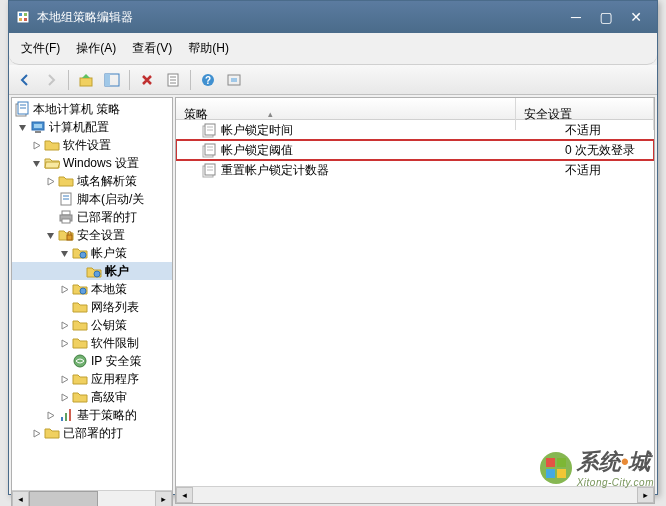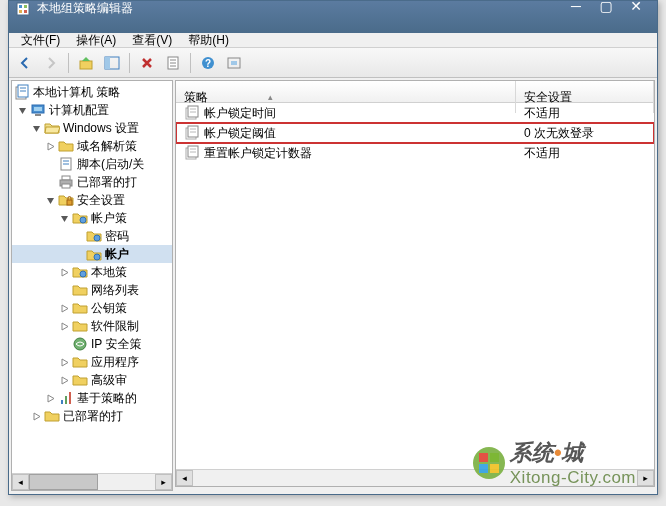--- a/index.html
+++ b/index.html
@@ -1,26 +1,26 @@
 <!DOCTYPE html>
 <html><head>
 <meta charset="utf-8">
 <style>
 * { box-sizing: border-box; margin: 0; padding: 0; font-family: "Microsoft YaHei", "Segoe UI", Tahoma, sans-serif; }
 body { background: #e8e8e8; width: 666px; height: 506px; overflow: hidden; position: relative; }
 
 .window { position: absolute; left: 8px; top: 0; width: 650px; height: 495px; background: #f0f0f0; border: 1px solid #4a6b8a; box-shadow: 2px 2px 6px rgba(0,0,0,0.25); }
 
-.titlebar { height: 30px; background: linear-gradient(to bottom, #5b7ba0 0%, #4a6b8a 100%); color: #fff; display: flex; align-items: flex-end; padding: 16px 6px; font-size: 12px; }
+.titlebar { height: 30px; background: linear-gradient(to bottom, #5b7ba0 0%, #4a6b8a 100%); color: #fff; display: flex; align-items: center; padding: 16px 6px; font-size: 12px; }
 .titlebar-icon { width: 16px; height: 16px; margin-right: 6px; display: inline-flex; align-items: center; justify-content: center; }
 .titlebar-title { flex: 1; }
 .win-controls { display: flex; gap: 0; }
 .win-btn { width: 30px; height: 22px; border: none; background: transparent; color: #fff; font-size: 14px; cursor: pointer; display: flex; align-items: center; justify-content: center; }
 
-.menubar { height: 15px; background: #f0f0f0; display: flex; align-items: center; padding: 4px 4px; font-size: 12px; border-bottom: 1px solid #d0d0d0; }
+.menubar { height: 32px; background: #f0f0f0; display: flex; align-items: center; padding: 4px 4px; font-size: 12px; border-bottom: 1px solid #d0d0d0; border-radius: 10px; }
 .menu-item { padding: 2px 8px; cursor: pointer; }
 
 .toolbar { height: 30px; background: linear-gradient(to bottom, #f8f8f8, #e8e8e8); border-bottom: 1px solid #c0c0c0; display: flex; align-items: center; padding: 0 4px; gap: 2px; }
 .tb-btn { width: 24px; height: 24px; border: 1px solid transparent; background: transparent; display: flex; align-items: center; justify-content: center; cursor: pointer; border-radius: 2px; }
 .tb-btn.disabled { opacity: 0.4; cursor: default; }
 .tb-sep { width: 1px; height: 20px; background: #c0c0c0; margin: 0 3px; }
 
 .content { display: flex; height: calc(100% - 82px); }
 
 .tree-panel { width: 162px; height: 100%; background: #fff; border: 1px solid #b0b0b0; margin: 2px; overflow: hidden; font-size: 12px; position: relative; }
@@ -37,30 +37,30 @@
 
 .detail-panel { flex: 1; background: #fff; border: 1px solid #b0b0b0; margin: 2px 2px 2px 0; font-size: 12px; position: relative; overflow: hidden; }
 .list-header { height: 22px; background: linear-gradient(to bottom, #fff, #f0f0f0); border-bottom: 1px solid #d0d0d0; display: flex; }
 .col-h { padding: 16px 8px; border-right: 1px solid #d8d8d8; display: flex; align-items: center; }
 .col-h.sort::after { content: "▴"; margin-left: 60px; color: #888; font-size: 9px; }
 .col1 { width: 340px; }
 .col2 { flex: 1; }
 .list-body { }
 .list-row { display: flex; height: 20px; align-items: center; }
 .list-row.highlighted { outline: 2px solid #cc3333; outline-offset: -1px; }
-.cell { padding: 2px 8px; display: flex; align-items: center; overflow: hidden; }
+.cell { padding: 2px 1px; display: flex; align-items: flex-end; overflow: hidden; margin-left: 24px; }
 .row-icon { width: 16px; height: 16px; margin-right: 4px; display: inline-flex; align-items: center; justify-content: center; flex-shrink: 0; }
 .detail-scroll-h { position: absolute; bottom: 0; left: 0; right: 0; height: 17px; background: #f0f0f0; border-top: 1px solid #d0d0d0; display: flex; }
 
-.watermark { position: absolute; right: 30px; bottom: 18px; display: flex; align-items: center; opacity: 0.9; pointer-events: none; }
+.watermark { position: absolute; right: 12px; bottom: 18px; display: flex; align-items: center; opacity: 0.9; pointer-events: none; }
 .watermark-logo { width: 34px; height: 34px; margin-right: 4px; }
 .watermark-text { display: flex; flex-direction: column; }
 .watermark-main { font-size: 22px; font-weight: bold; color: #444; font-style: italic; }
 .watermark-main .dot { color: #e67e22; }
-.watermark-sub { font-size: 17px; color: #6a8a4a; letter-spacing: 0.5px; }
+.watermark-sub { font-size: 10px; color: #6a8a4a; font-style: italic; letter-spacing: 0.5px; }
 
 svg { display: block; }
 </style>
 </head>
 <body>
 
 <div class="window">
   <div class="titlebar">
     <span class="titlebar-icon">
       <svg width="16" height="16" viewBox="0 0 16 16">
@@ -165,20 +165,34 @@
             <span class="tree-icon">
               <svg width="16" height="16" viewBox="0 0 16 16">
                 <rect x="2" y="3" width="12" height="8" fill="#4a90d0" stroke="#2a6ab0"></rect>
                 <rect x="4" y="5" width="8" height="4" fill="#a0d0f0"></rect>
                 <rect x="5" y="12" width="6" height="2" fill="#888"></rect>
               </svg>
             </span>
             <span>计算机配置</span>
           </div>
 
+        <div class="tree-node">
+            <span class="indent" style="width:18px"></span>
+            <span class="expander">
+              <svg width="9" height="9" viewBox="0 0 9 9">
+                <path d="M2 1 L2 8 L8 4.5 Z" fill="none" stroke="#888"></path>
+              </svg>
+            </span>
+            <span class="tree-icon">
+              <svg width="16" height="16" viewBox="0 0 16 16">
+                <path d="M1 4 L6 4 L8 6 L15 6 L15 13 L1 13 Z" fill="#f0d060" stroke="#c0a030"></path>
+              </svg>
+            </span>
+            <span>软件设置</span>
+          </div>
 
         <div class="tree-node">
             <span class="indent" style="width:18px"></span>
             <span class="expander">
               <svg width="9" height="9" viewBox="0 0 9 9">
                 <path d="M1 2 L8 2 L4.5 8 Z" fill="#595959"></path>
               </svg>
             </span>
             <span class="tree-icon">
               <svg width="16" height="16" viewBox="0 0 16 16">
@@ -254,30 +268,20 @@
             </span>
             <span class="tree-icon">
               <svg width="16" height="16" viewBox="0 0 16 16">
                 <path d="M1 4 L6 4 L8 6 L15 6 L15 13 L1 13 Z" fill="#f0d060" stroke="#c0a030"></path>
                 <circle cx="11" cy="10" r="3" fill="#60a0e0" stroke="#3070b0"></circle>
               </svg>
             </span>
             <span>帐户策</span>
           </div>
 
-        <div class="tree-node">
-            <span class="indent" style="width:74px"></span>
-            <span class="tree-icon">
-              <svg width="16" height="16" viewBox="0 0 16 16">
-                <path d="M1 4 L6 4 L8 6 L15 6 L15 13 L1 13 Z" fill="#f0d060" stroke="#c0a030"></path>
-                <circle cx="11" cy="10" r="3" fill="#60a0e0" stroke="#3070b0"></circle>
-              </svg>
-            </span>
-            <span>密码</span>
-          </div>
 
         <div class="tree-node selected">
             <span class="indent" style="width:74px"></span>
             <span class="tree-icon">
               <svg width="16" height="16" viewBox="0 0 16 16">
                 <path d="M1 4 L6 4 L8 6 L15 6 L15 13 L1 13 Z" fill="#f0d060" stroke="#c0a030"></path>
                 <circle cx="11" cy="10" r="3" fill="#60a0e0" stroke="#3070b0"></circle>
               </svg>
             </span>
             <span style="font-weight:bold">帐户</span>

